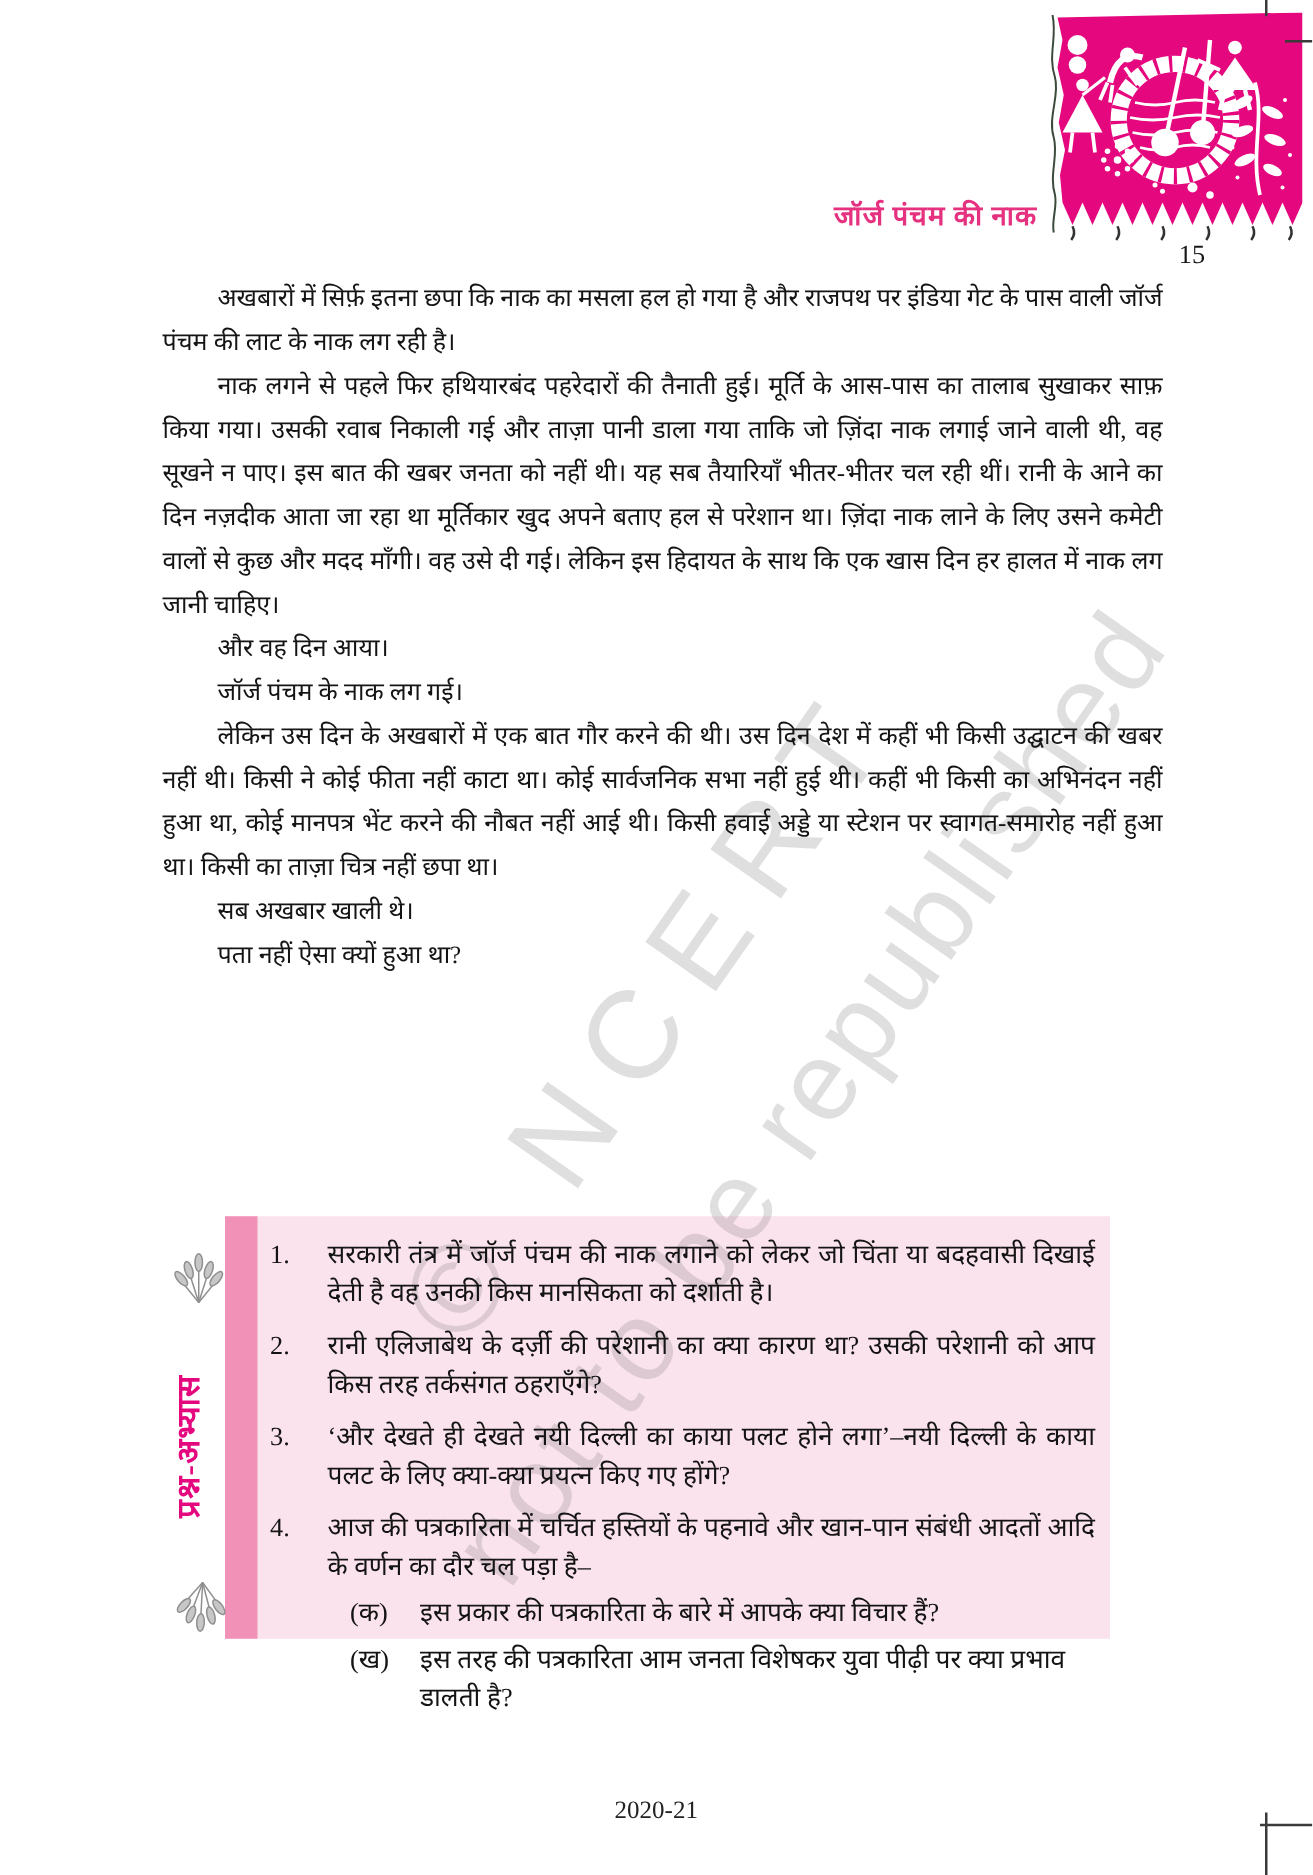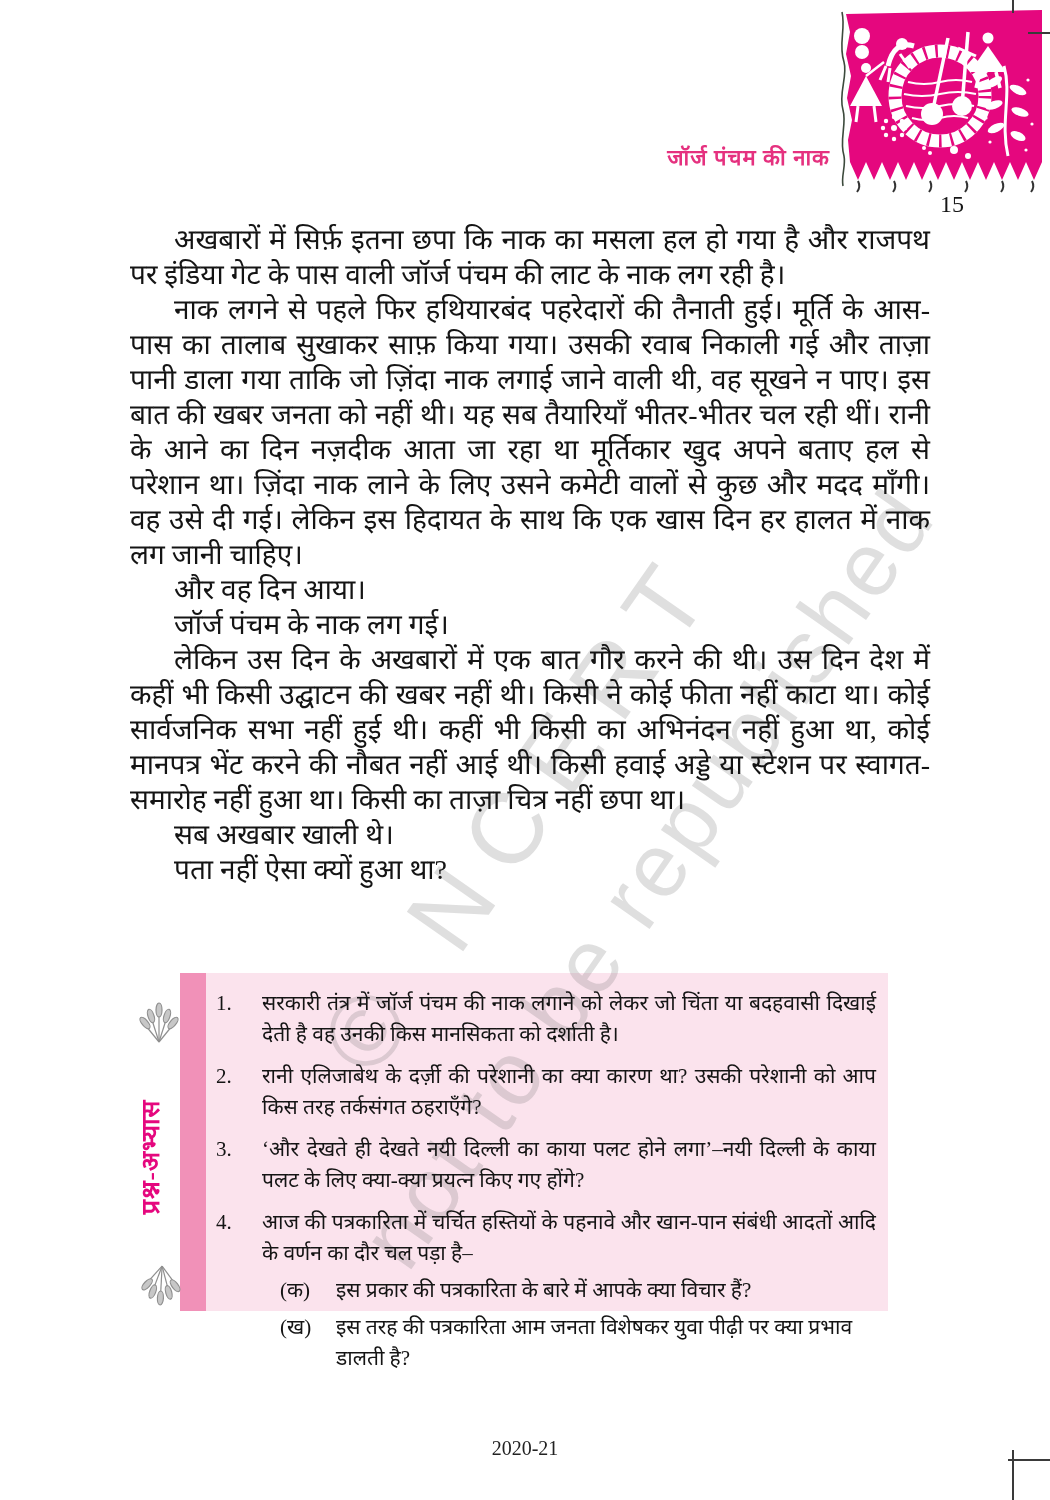--- a/index.html
+++ b/index.html
@@ -15,25 +15,25 @@
   
   .watermark {
     position:absolute; z-index:1; white-space:nowrap; pointer-events:none;
     font-family:"Liberation Sans","DejaVu Sans",sans-serif; font-weight:500;
     color:rgba(110,110,110,0.22);
   }
   .wm1 { font-size:100px; letter-spacing:24px; left:520px; top:810px; transform:translate(-50%,-50%) rotate(-55deg); }
   .wm2 { font-size:90px; letter-spacing:4px;  left:648px; top:878px; transform:translate(-50%,-50%) rotate(-55deg); }
 
   
-  .chapter-title { position:absolute; z-index:2; top:141px; right:220px; color:#e5317f; font-size:22px; font-weight:bold; letter-spacing:1px; }
-  .page-num { position:absolute; z-index:2; top:191px; right:86px; font-size:24px; color:#161616; }
+  .chapter-title { position:absolute; z-index:2; top:156px; right:220px; color:#e5317f; font-size:22px; font-weight:bold; letter-spacing:1px; }
+  .page-num { position:absolute; z-index:2; top:191px; right:86px; font-size:21px; color:#161616; }
   .illustration { position:absolute; z-index:2; left:836px; top:10px; }
 
-  .body-text { position:absolute; z-index:2; left:130px; top:222px; width:800px; font-size:28px; line-height:35px; text-align:justify; color:#141414; }
+  .body-text { position:absolute; z-index:2; left:130px; top:222px; width:800px; font-size:20px; line-height:35px; text-align:justify; color:#141414; }
   .body-text p { margin:0; text-indent:44px; }
 
   .sidebar-label {
     position:absolute; z-index:2; left:149px; top:1157px; white-space:nowrap;
     transform:translate(-50%,-50%) rotate(-90deg);
     color:#e5077e; font-size:25px; font-weight:bold; letter-spacing:1px;
   }
   .orn { position:absolute; z-index:2; }
   .orn1 { left:136px; top:998px; }
   .orn2 { left:138px; top:1264px; transform:rotate(183deg); }

